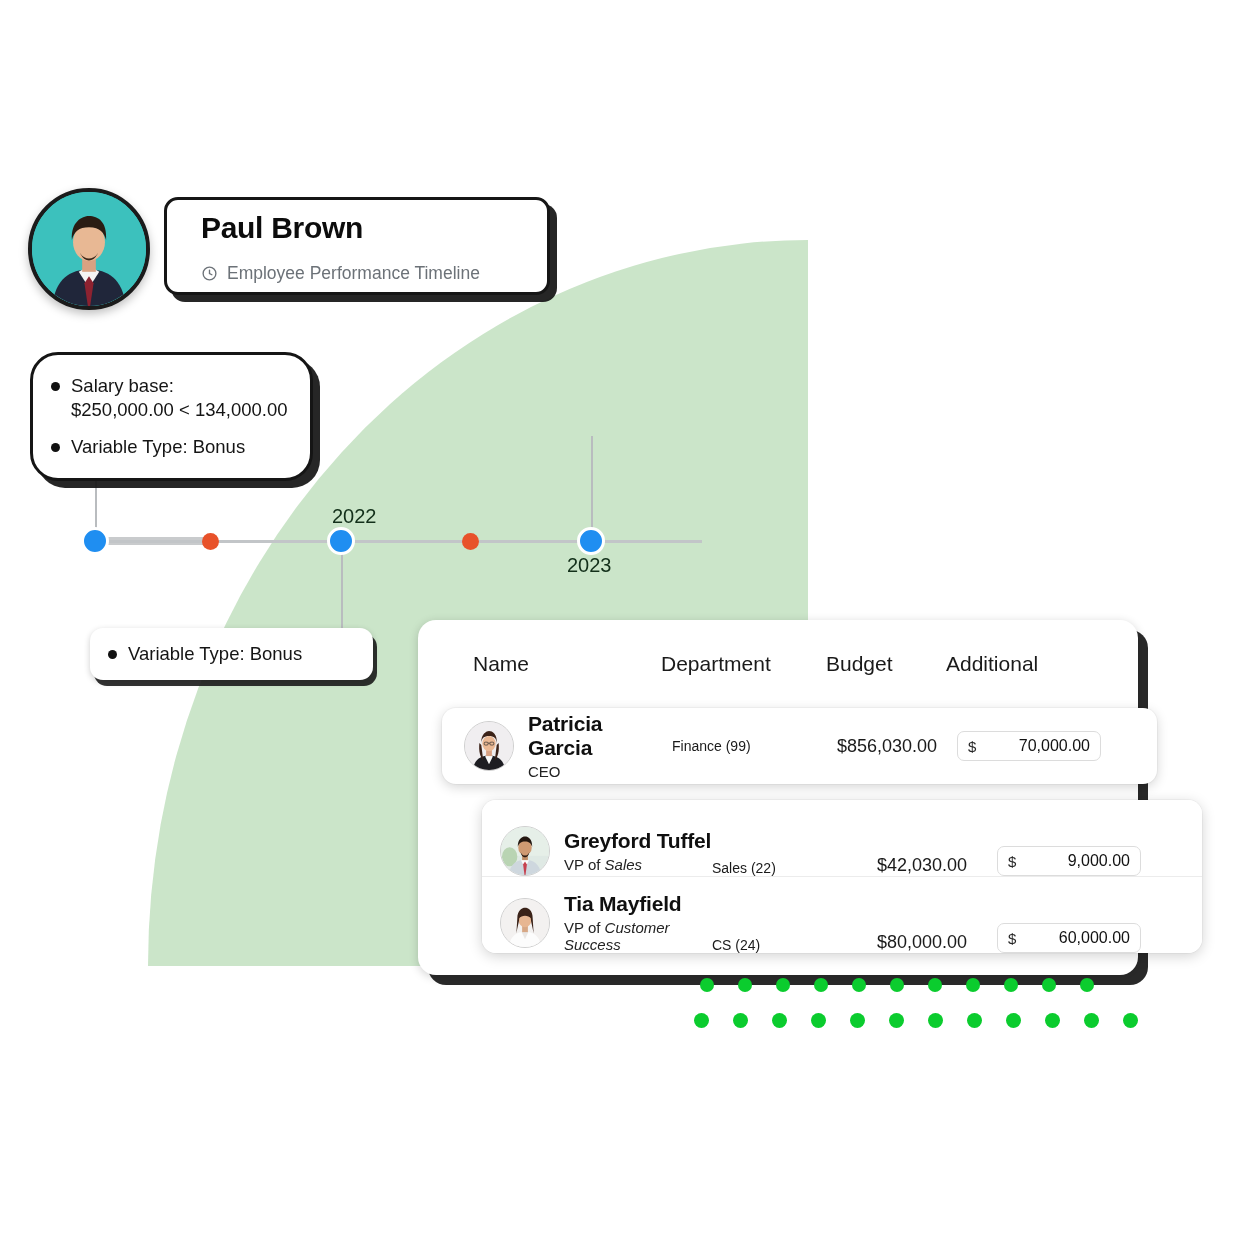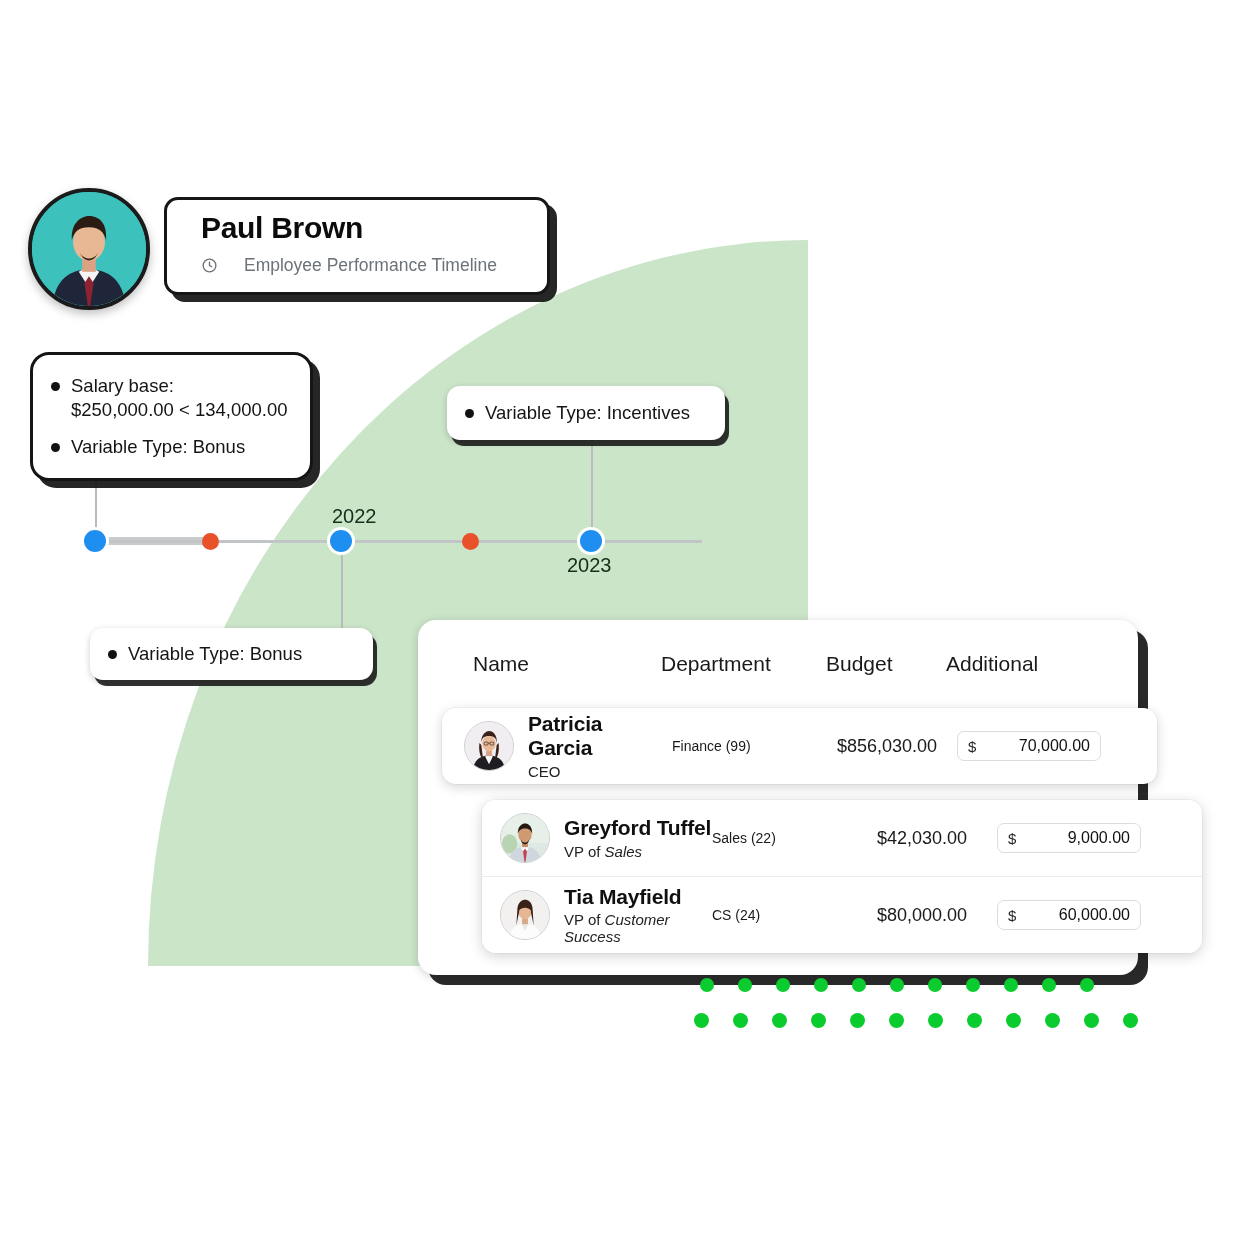--- a/index.html
+++ b/index.html
@@ -43,31 +43,31 @@
     border-radius:14px;
     box-shadow:7px 7px 0 rgba(20,20,20,.92);
     box-sizing:border-box;
     padding:12px 0 0 34px;
   }
   .profile-name{
     font-size:30px;font-weight:700;color:#0c0c0c;
     letter-spacing:-.3px;line-height:1.05;
   }
   .profile-sub{
-    display:flex;align-items:center;gap:26px;
-    margin-top:11px;font-size:17.5px;color:#6c7278;
+    display:flex;align-items:center;gap:9px;
+    margin-top:19px;font-size:17.5px;color:#6c7278;
   }
   .clock-ico{display:block;width:17px;height:17px;}
 
   
   .tip{
     position:absolute;background:#fff;z-index:7;box-sizing:border-box;
   }
   .tip.boxed{
-    border:3px solid #151515;border-radius:19px;
+    border:3px solid #151515;border-radius:28px;
     box-shadow:7px 7px 0 rgba(20,20,20,.92);
   }
   .tip.soft{
     border-radius:13px;
     box-shadow:4px 6px 0 rgba(22,22,22,.88), 0 2px 6px rgba(0,0,0,.2);
   }
   .tip-line{
     display:flex;align-items:flex-start;gap:11px;
     font-size:18.5px;color:#151515;line-height:1.3;
   }
@@ -122,21 +122,21 @@
   #row-1{
     left:24px;top:88px;width:715px;height:76px;
     box-shadow:0 3px 12px rgba(0,0,0,.17), 0 0 0 1px rgba(0,0,0,.03);
   }
   .rows-group{
     position:absolute;left:64px;top:180px;width:720px;
     background:#fff;border-radius:14px;
     box-shadow:0 3px 14px rgba(0,0,0,.18), 0 0 0 1px rgba(0,0,0,.03);
     z-index:9;overflow:hidden;
   }
-  .rowg{display:flex;align-items:center;height:76px;background:#fff;}
+  .rowg{display:flex;align-items:flex-end;height:76px;background:#fff;}
   .rowg + .rowg{border-top:1px solid #ececec;}
 
   .cell-name{display:flex;align-items:center;gap:14px;box-sizing:border-box;}
   .av{
     width:48px;height:48px;border-radius:50%;overflow:hidden;position:relative;
     border:1px solid #cfcfcf;flex:none;background:#eee;
   }
   .nm{font-size:21px;font-weight:700;color:#101010;line-height:1.12;letter-spacing:-.2px;}
   .rl{font-size:15px;color:#232323;margin-top:3px;}
   .rl em{font-style:italic;}
@@ -223,26 +223,20 @@
         <span>Salary base:</span><br>
         <span>$250,000.00 &lt; 134,000.00</span>
       </span>
     </div>
     <div class="tip-line">
       <span class="bullet"></span>
       <span>Variable Type: Bonus</span>
     </div>
   </div>
 
-  <div class="tip soft" id="tip-incentives">
-    <div class="tip-line">
-      <span class="bullet"></span>
-      <span>Variable Type: Incentives</span>
-    </div>
-  </div>
 
   <div class="tip soft" id="tip-bonus2">
     <div class="tip-line">
       <span class="bullet"></span>
       <span>Variable Type: Bonus</span>
     </div>
   </div>
 
   <div class="table-card">
 

